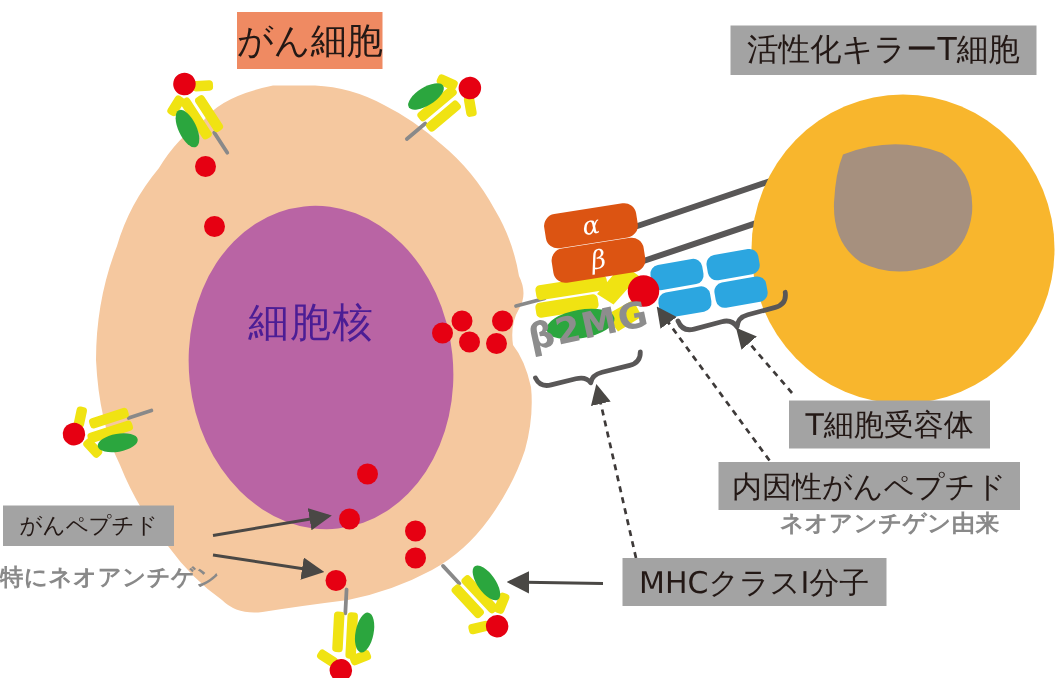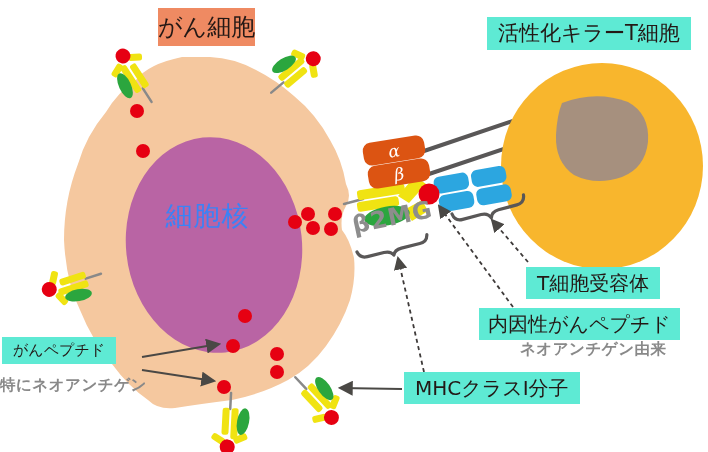--- a/index.html
+++ b/index.html
@@ -2,25 +2,25 @@
 <html><head>
 <meta charset="utf-8">
 <style>
   html,body{margin:0;padding:0;background:#fff;}
   #stage{
     position:relative;width:708px;height:452px;overflow:hidden;background:#ffffff;
     font-family:"DejaVu Sans","Liberation Sans",sans-serif;color:#231815;
   }
   #diagram-svg{position:absolute;left:0;top:0;}
   .lbl{position:absolute;white-space:nowrap;line-height:1.1;}
-  .box-pink{background:#5eead4;padding:5px 11px;font-size:20px;}
+  .box-pink{background:#a3a3a3;padding:5px 11px;font-size:20px;}
   .box-salmon{background:#EF8A62;padding:6px 0;font-size:24px;}
   .sub-gray{color:#898989;font-weight:bold;font-size:15.5px;letter-spacing:.5px;}
   .nucleus-text{
-    left:115px;top:200px;width:185px;text-align:center;color:#3b82f6;
+    left:115px;top:200px;width:185px;text-align:center;color:#4c1d95;
     font-size:27px;line-height:1.22;letter-spacing:1px;
   }
   .chain-box{
     position:absolute;width:62px;height:23px;background:#DC5412;border-radius:8px;
     display:flex;align-items:center;justify-content:center;
     color:#fff;font-family:"DejaVu Serif","Liberation Serif",serif;
     font-style:italic;font-size:17px;
   }
   #alpha-box{left:363px;top:139px;transform:rotate(-9deg);}
   #beta-box{left:368px;top:162px;transform:rotate(-9deg);}
@@ -161,15 +161,15 @@
 <div id="b2mg" class="lbl">β2MG</div>
 
 <div class="lbl box-pink" style="left:526px;top:267px;">T細胞受容体</div>
 
 <div class="lbl sub-gray" style="left:520px;top:341px;">ネオアンチゲン由来</div>
 <div class="lbl box-pink" style="left:479px;top:308px;padding:5px 9px;">内因性がんペプチド</div>
 
 <div class="lbl box-pink" style="left:2px;top:337px;font-size:15px;">がんペプチド</div>
 <div class="lbl sub-gray" style="left:0px;top:377px;">特にネオアンチゲン</div>
 
-<div class="lbl box-pink" style="left:404px;top:372px;">MHCクラスⅠ分子</div>
+<div class="lbl box-pink" style="left:415px;top:372px;">MHCクラスⅠ分子</div>
 
 </div>
 
 </body></html>

